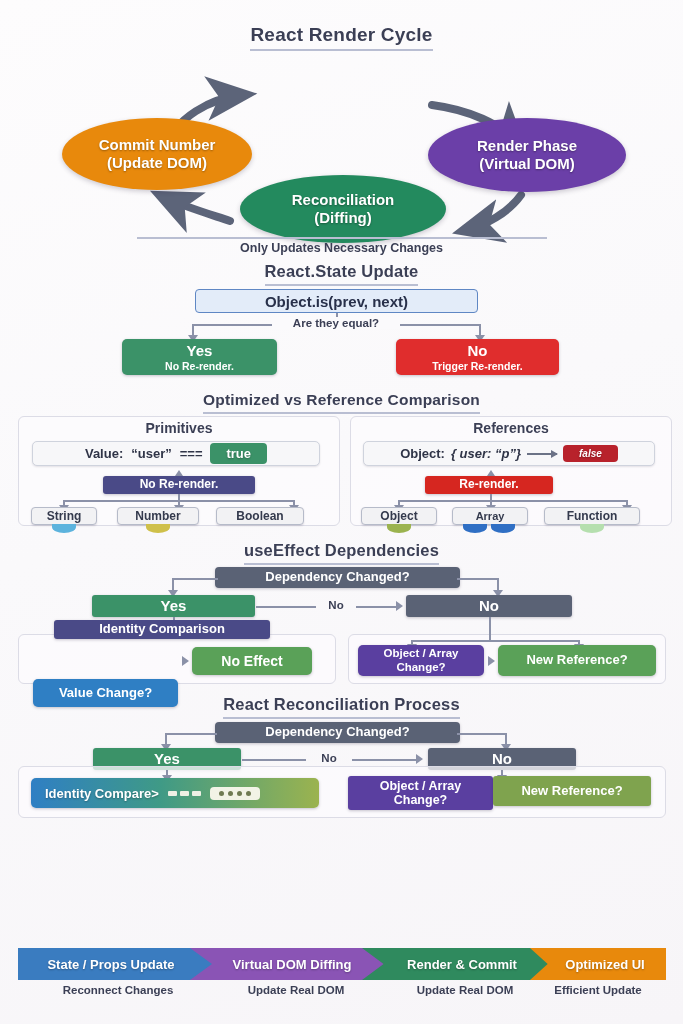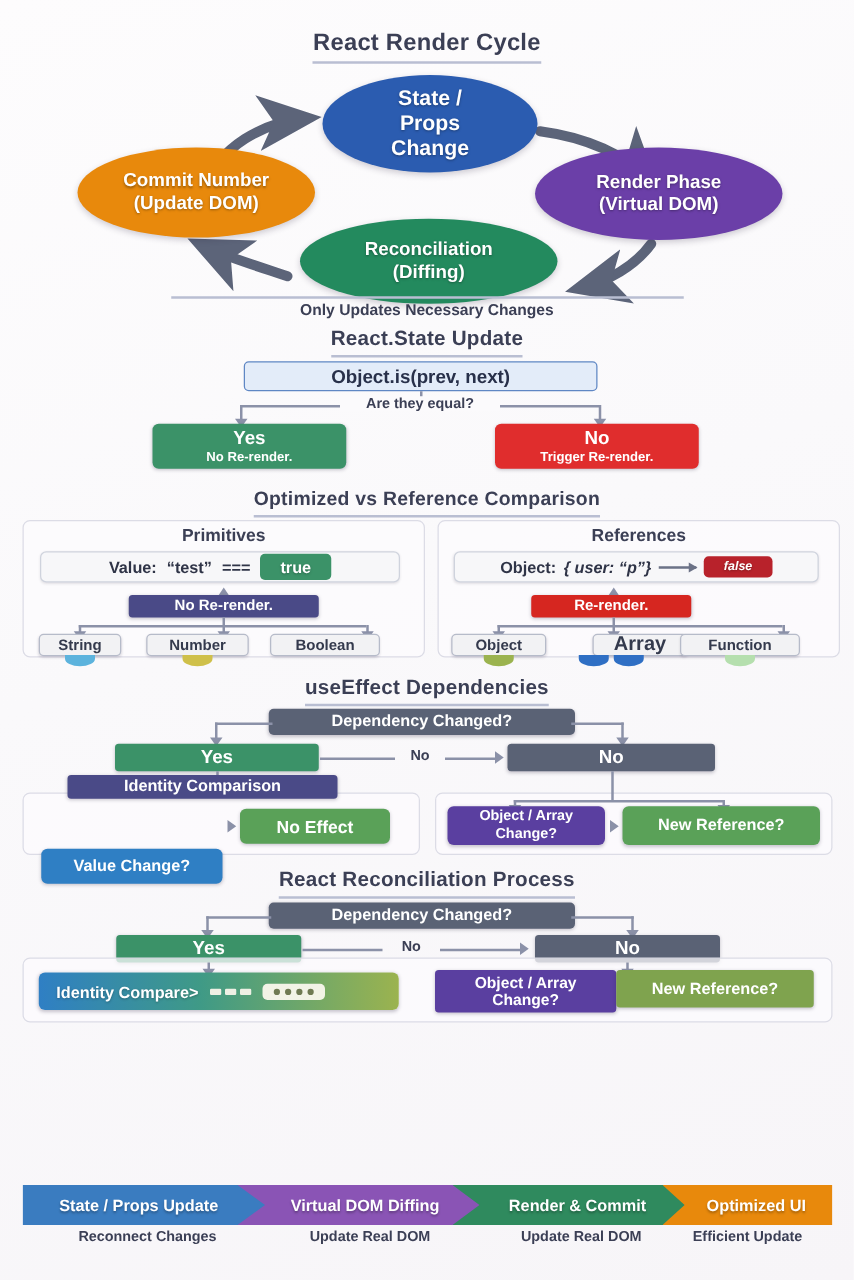--- a/index.html
+++ b/index.html
@@ -217,25 +217,20 @@
       <marker id="ah" markerWidth="7" markerHeight="7" refX="4.6" refY="3.2" orient="auto">
         <path d="M0,0.4 L6.4,3.2 L0,6 L1.6,3.2 Z" fill="#5c6479"></path>
       </marker>
     </defs>
     <path d="M162,103 C175,66 212,48 243,45" fill="none" stroke="#5c6479" stroke-width="8" stroke-linecap="round" marker-end="url(#ah)"></path>
     <path d="M432,55 C470,60 500,74 518,93" fill="none" stroke="#5c6479" stroke-width="8" stroke-linecap="round" marker-end="url(#ah)"></path>
     <path d="M521,145 C508,163 486,175 466,180" fill="none" stroke="#5c6479" stroke-width="8" stroke-linecap="round" marker-end="url(#ah)"></path>
     <path d="M230,171 C206,163 180,155 163,147" fill="none" stroke="#5c6479" stroke-width="8" stroke-linecap="round" marker-end="url(#ah)"></path>
   </svg>
 
-  <div class="ellipse" style="left:258px; top:60px; width:172px; height:78px; background:#2b5cb0; font-size:17px;">
-    <span style="white-space:pre-line;">State /
-Props
-Change</span>
-  </div>
 
   <div class="ellipse" style="left:428px; top:118px; width:198px; height:74px; background:#6b3fa8; font-size:15px;">
     <span style="white-space:pre-line;">Render Phase
 (Virtual DOM)</span>
   </div>
 
   <div class="ellipse" style="left:240px; top:175px; width:206px; height:68px; background:#238a5e; font-size:15px;">
     <span style="white-space:pre-line;">Reconciliation
 (Diffing)</span>
   </div>
@@ -284,21 +279,21 @@
     <span class="t">Optimized vs Reference Comparison</span>
   </div>
 
   <div class="panel" style="left:18px; top:416px; width:322px; height:110px;"></div>
   <div class="panel-title" style="left:18px; top:420px; width:322px; font-size:14px;">
     <span>Primitives</span>
   </div>
 
   <div class="cmp-row" style="left:32px; top:441px; width:288px; height:25px; font-size:13px;">
     <span>Value:</span>
-    <span>“test”</span>
+    <span>“user”</span>
     <span>===</span>
     <span class="chip" style="background:#3b9268; font-size:13px;">true</span>
   </div>
 
   <div class="arrowhead ah-up" style="left:175px; top:470px;"></div>
   <div class="box" style="left:103px; top:476px; width:152px; height:18px; background:#4a4a87; font-size:12px; border-radius:3px;">
     <span>No Re-render.</span>
   </div>
 
   <div class="ln h" style="left:63px; top:500px; width:230px;"></div>
@@ -348,21 +343,21 @@
   <div class="ln v" style="left:626px; top:500px; height:6px;"></div>
   <div class="arrowhead ah-down" style="left:394px; top:505px;"></div>
   <div class="arrowhead ah-down" style="left:486px; top:505px;"></div>
   <div class="arrowhead ah-down" style="left:622px; top:505px;"></div>
 
   <div class="pill" style="left:361px; top:507px; width:76px; height:18px; font-size:12px;">
     <span>Object</span>
   </div>
   <div class="accent" style="left:387px; top:524px; width:24px; background:#9bb34f;"></div>
 
-  <div class="pill" style="left:474px; top:507px; width:76px; height:18px; font-size:16px;">
+  <div class="pill" style="left:452px; top:507px; width:76px; height:18px; font-size:11px;">
     <span>Array</span>
   </div>
   <div class="accent" style="left:463px; top:524px; width:24px; background:#2f6fc4;"></div>
   <div class="accent" style="left:491px; top:524px; width:24px; background:#2f6fc4;"></div>
 
   <div class="pill" style="left:544px; top:507px; width:96px; height:18px; font-size:12px;">
     <span>Function</span>
   </div>
   <div class="accent" style="left:580px; top:524px; width:24px; background:#b5dfae;"></div>
 

